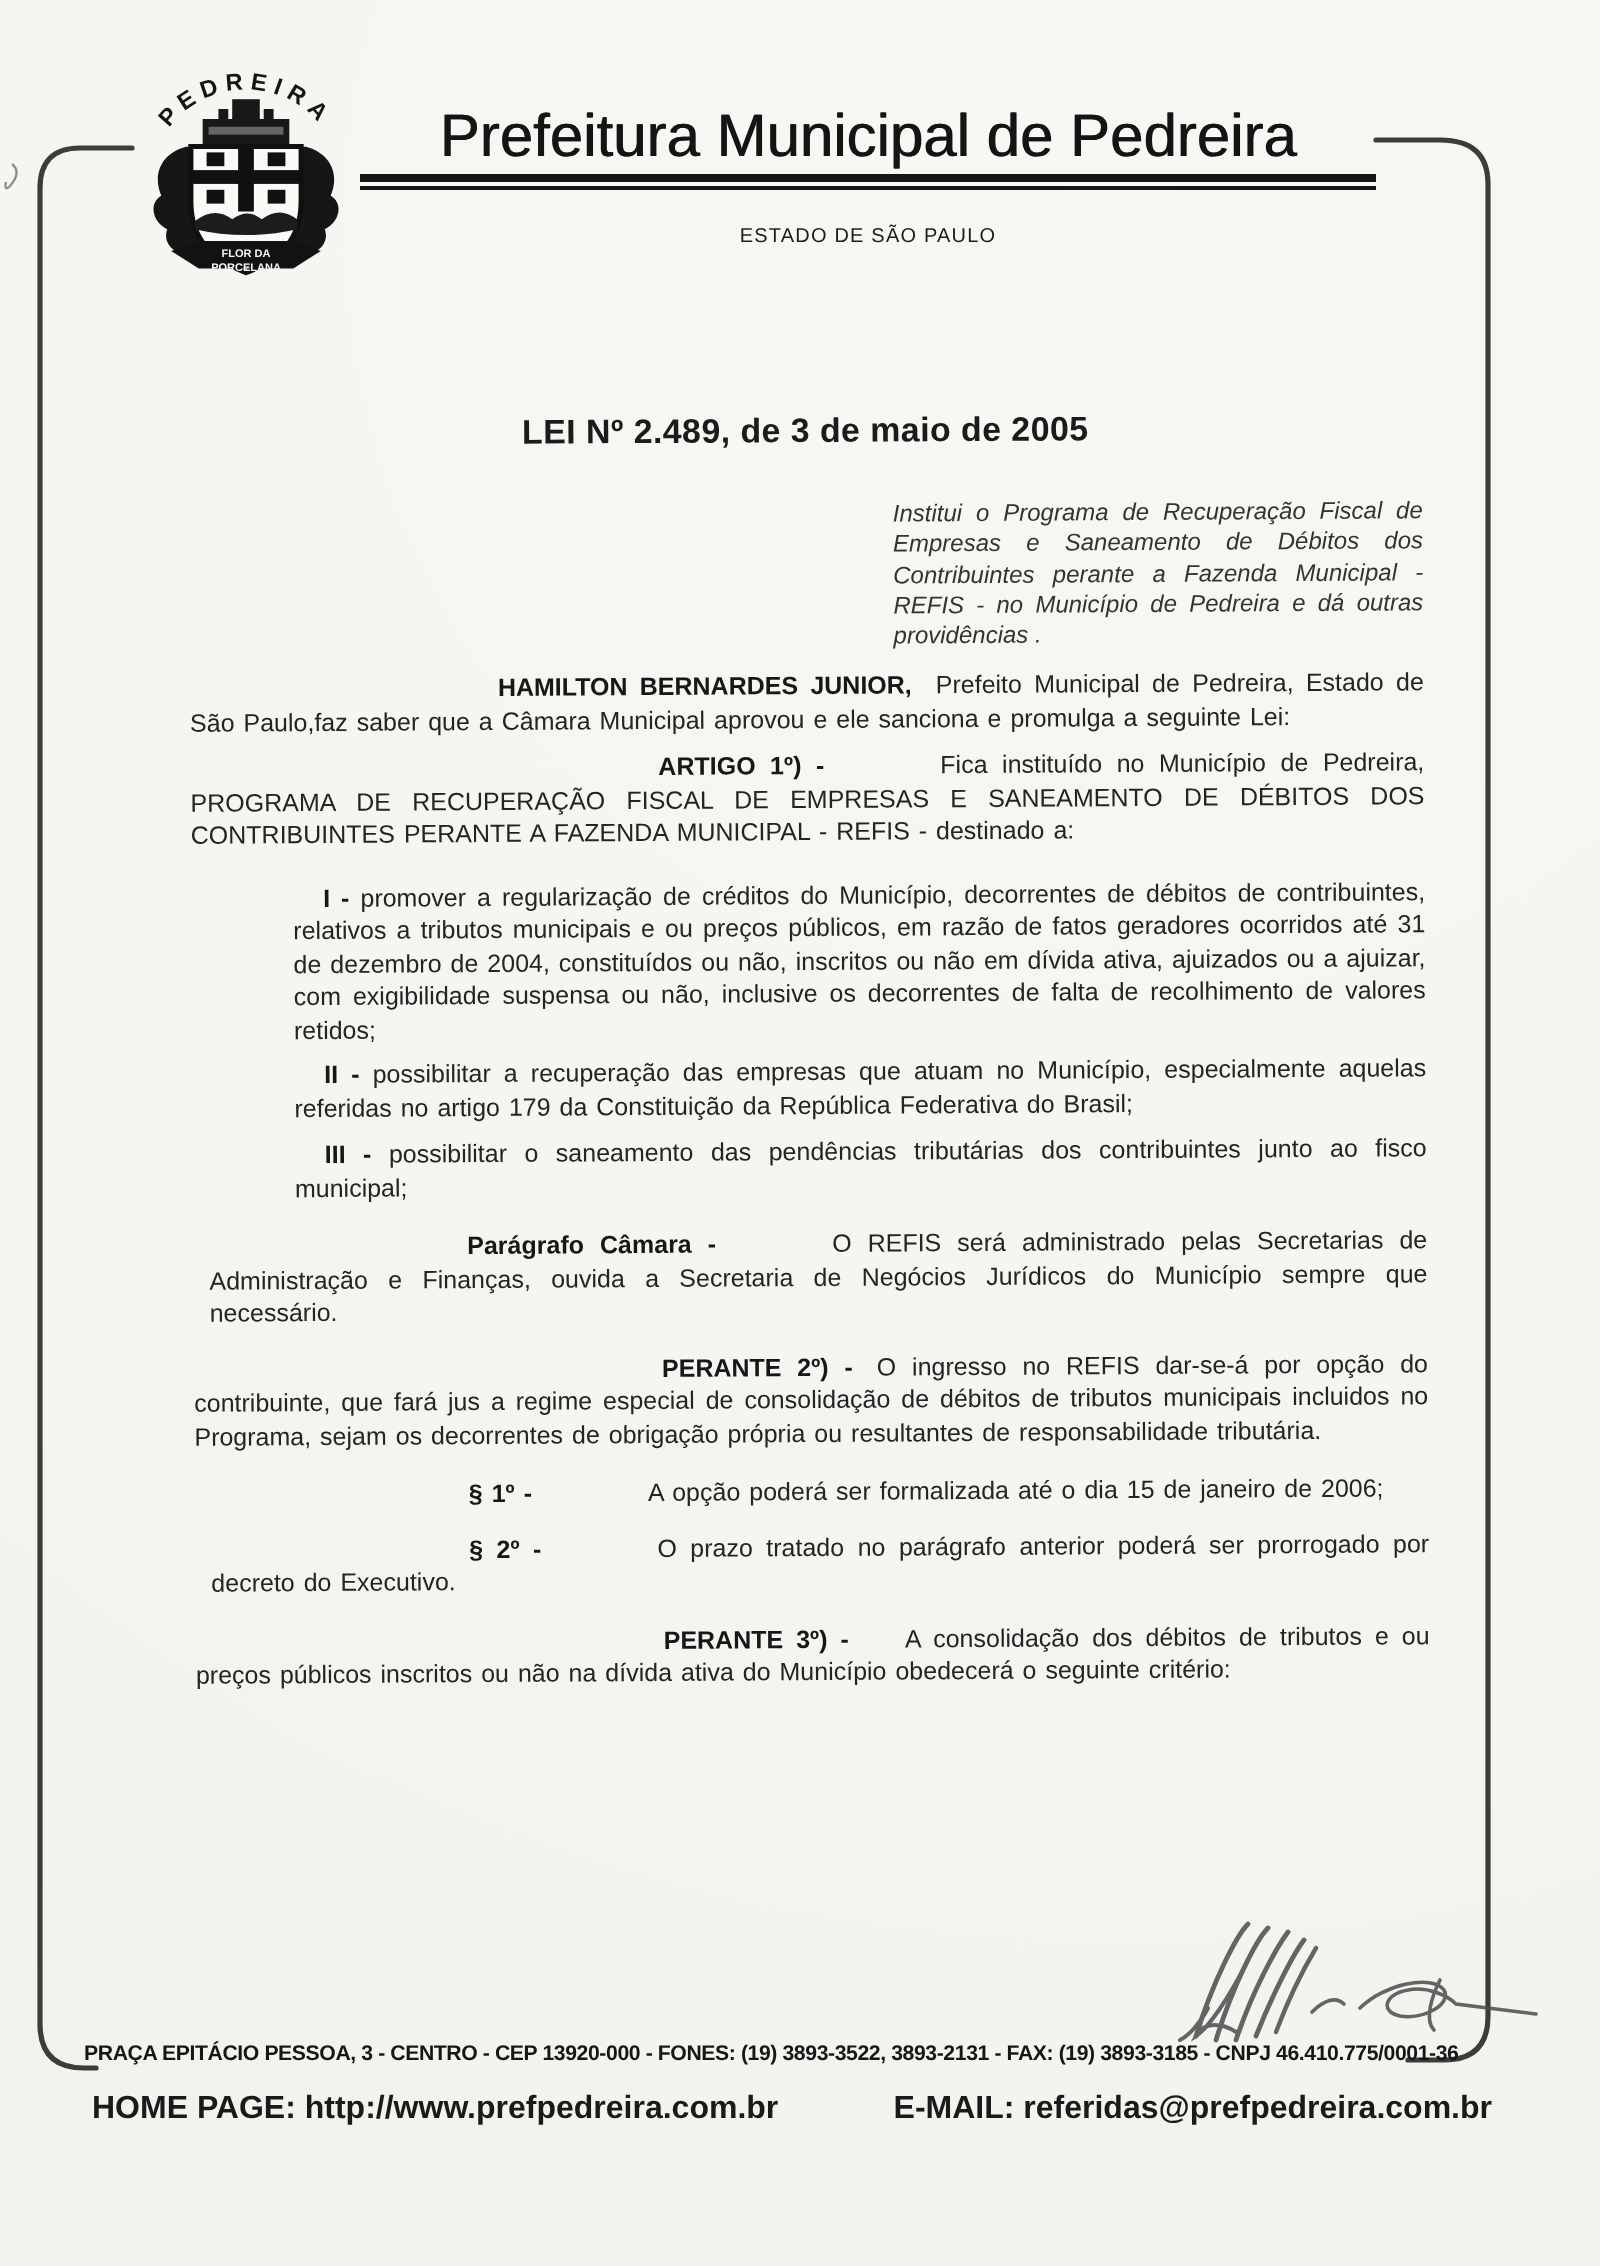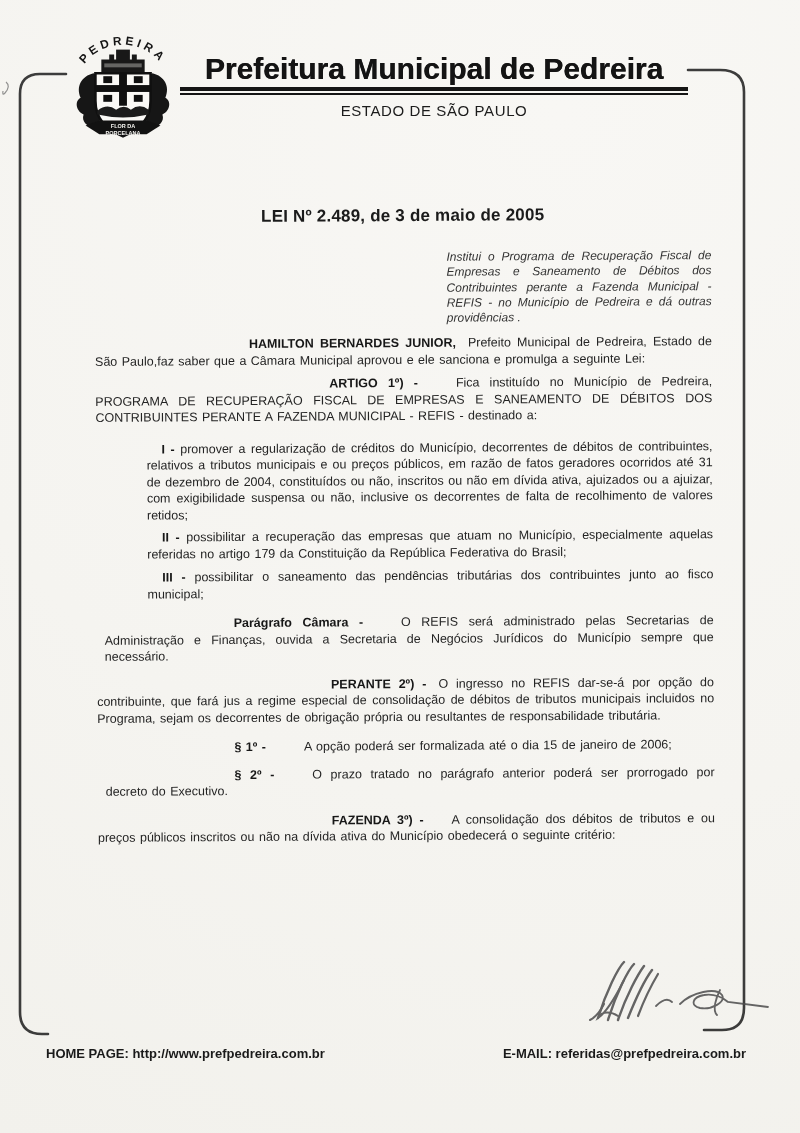--- a/index.html
+++ b/index.html
@@ -12,40 +12,40 @@
     overflow:hidden; color:#262626;
   }
   
   .frame-svg { position:absolute; inset:0; width:800px; height:1133px; pointer-events:none; }
 
   
   .letterhead { position:absolute; left:0; top:0; width:800px; height:160px; }
   .crest { position:absolute; left:58px; top:33px; }
   .title-block { position:absolute; left:180px; top:52px; width:508px; }
   .muni-title {
-    font-size:30px; font-weight:bold; letter-spacing:0px; color:#141414;
+    font-size:30px; font-weight:normal; letter-spacing:0px; color:#141414;
     text-align:center; white-space:nowrap; text-shadow:0.4px 0 0 #141414;
   }
   .rule-thick { height:4px; background:#151515; margin-top:1px; }
   .rule-thin  { height:2px; background:#151515; margin-top:2px; }
-  .state-sub { margin-top:7px; text-align:center; font-size:15px; letter-spacing:0.6px; color:#1c1c1c; }
+  .state-sub { margin-top:18px; text-align:center; font-size:10px; letter-spacing:0.6px; color:#1c1c1c; }
 
   
   .doc-body { position:absolute; left:96px; top:196px; width:617px; transform:rotate(-0.35deg); }
   .law-title { text-align:center; font-size:17px; font-weight:bold; color:#1b1b1b; margin-top:10px; letter-spacing:0.2px; }
   .summary {
     margin-top:24px; margin-left:352px; width:265px;
     font-style:italic; font-size:12px; line-height:15.3px;
     text-align:justify; color:#333;
   }
   .body-p { font-size:12.5px; line-height:16.5px; text-align:justify; color:#242424; word-spacing:1px; }
   .lbl { font-weight:bold; color:#171717; }
   .g12 { margin-right:12px; }
   .g28 { margin-right:28px; }
-  .g38 { margin-right:38px; }
+  .g38 { margin-right:58px; }
   .p-preamble { margin-top:9px;  text-indent:154px; }
   .p-art1     { margin-top:7px;  text-indent:234px; }
   .p-item     { margin-left:51px; width:566px; text-indent:15px; }
   .p-item1    { margin-top:15px; }
   .p-item2    { margin-top:6px; }
   .p-item3    { margin-top:7px; }
   .p-pu       { margin-top:13px; margin-left:8px;  width:609px; text-indent:129px; }
   .p-art2     { margin-top:12px; text-indent:234px; }
   .p-par      { margin-left:8px; width:609px; text-indent:129px; }
   .p-par1     { margin-top:13px; }
@@ -53,21 +53,21 @@
   .p-art3     { margin-top:13px; text-indent:234px; }
 
   
   .signature { position:absolute; left:568px; top:952px; }
 
   
   .footer-address {
     position:absolute; left:42px; top:1021px; width:662px;
     font-size:10.6px; font-weight:bold; letter-spacing:-0.2px; color:#161616; white-space:nowrap;
   }
-  .footer-links { position:absolute; left:46px; top:1046px; width:710px; font-size:13px; font-weight:bold; color:#1a1a1a; }
+  .footer-links { position:absolute; left:46px; top:1046px; width:710px; font-size:16px; font-weight:bold; color:#1a1a1a; }
   .footer-home  { float:left; }
   .footer-mail  { float:right; margin-right:10px; }
 </style>
 </head>
 <body>
 
 <div class="page">
 
   <svg class="frame-svg">
     <path d="M66,74 H40 Q20,74 20,94 V1012 Q20,1034 42,1034 H48" fill="none" stroke="#222" stroke-width="2.6" stroke-linecap="round" opacity="0.88"></path>
@@ -135,36 +135,37 @@
     <p class="body-p p-item p-item3"><span class="lbl">III -</span> <span>possibilitar o saneamento das pendências tributárias dos contribuintes junto ao fisco municipal;</span></p>
 
     <p class="body-p p-pu"><span class="lbl g38">Parágrafo Câmara -</span><span>O REFIS será administrado pelas Secretarias de Administração e Finanças, ouvida a Secretaria de Negócios Jurídicos do Município sempre que necessário.</span></p>
 
     <p class="body-p p-art2"><span class="lbl g12">PERANTE 2º) -</span><span>O ingresso no REFIS dar-se-á por opção do contribuinte, que fará jus a regime especial de consolidação de débitos de tributos municipais incluidos no Programa, sejam os decorrentes de obrigação própria ou resultantes de responsabilidade tributária.</span></p>
 
     <p class="body-p p-par p-par1"><span class="lbl g38">§ 1º -</span><span>A opção poderá ser formalizada até o dia 15 de janeiro de 2006;</span></p>
 
     <p class="body-p p-par p-par2"><span class="lbl g38">§ 2º -</span><span>O prazo tratado no parágrafo anterior poderá ser prorrogado por decreto do Executivo.</span></p>
 
-    <p class="body-p p-art3"><span class="lbl g28">FAZENDA 3º) -</span><span>A consolidação dos débitos de tributos e ou preços públicos inscritos ou não na dívida ativa do Município obedecerá o seguinte critério:</span></p>
+    <p class="body-p p-art3"><span class="lbl g28">PERANTE 3º) -</span><span>A consolidação dos débitos de tributos e ou preços públicos inscritos ou não na dívida ativa do Município obedecerá o seguinte critério:</span></p>
   </div>
 
   <svg class="signature" width="215" height="78" viewBox="0 0 215 78">
     <g fill="none" stroke="#4c4c4c" stroke-linecap="round" opacity="0.85">
       <path d="M30,66 C38,40 50,16 56,10" stroke-width="2.4"></path>
       <path d="M40,68 C48,42 60,18 66,12" stroke-width="2.4"></path>
       <path d="M50,68 C58,44 70,22 76,14" stroke-width="2.4"></path>
       <path d="M60,66 C68,46 78,26 84,18" stroke-width="2.4"></path>
       <path d="M70,64 C76,48 84,32 90,22" stroke-width="2.2"></path>
       <path d="M36,52 C32,60 26,66 22,68" stroke-width="2"></path>
       <path d="M56,28 C46,48 36,62 30,66 C34,58 44,60 50,64" stroke-width="2"></path>
       <path d="M88,54 C94,48 100,46 104,50" stroke-width="1.8"></path>
       <path d="M112,52 C124,40 148,35 154,43 C158,50 144,58 132,56 C122,54 124,45 136,43 C146,41 156,46 160,50 L200,55" stroke-width="1.8"></path>
       <path d="M152,38 C148,46 144,58 149,63" stroke-width="1.8"></path>
     </g>
   </svg>
 
+  <div class="footer-address">PRAÇA EPITÁCIO PESSOA, 3 - CENTRO - CEP 13920-000 - FONES: (19) 3893-3522, 3893-2131 - FAX: (19) 3893-3185 - CNPJ 46.410.775/0001-36</div>
   <div class="footer-links">
     <span class="footer-home">HOME PAGE: http://www.prefpedreira.com.br</span>
     <span class="footer-mail">E-MAIL: referidas@prefpedreira.com.br</span>
   </div>
 
 </div>
 
 </body></html>

